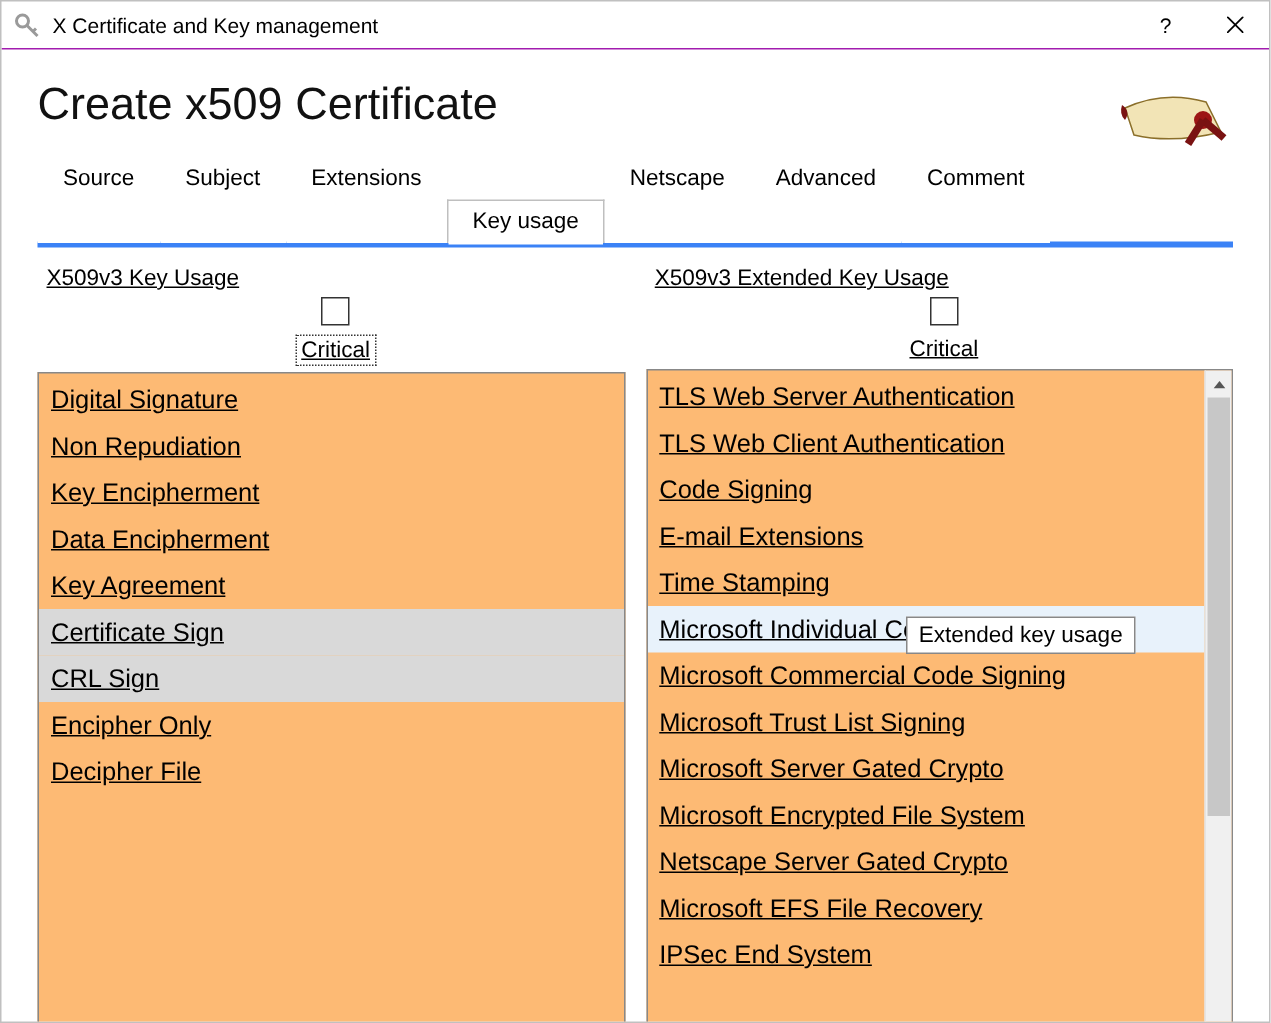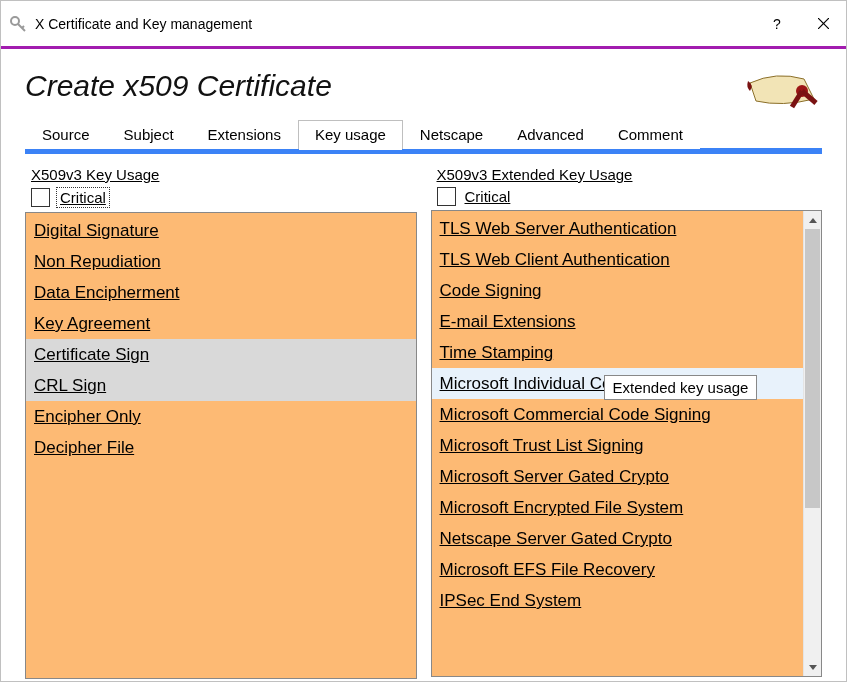--- a/index.html
+++ b/index.html
@@ -8,78 +8,78 @@
     width: 847px; height: 682px;
     font-family: "Segoe UI", Tahoma, sans-serif;
     font-size: 15px;
     background: #ffffff;
     color: #000;
     border: 1px solid #c0c0c0;
     position: relative;
     overflow: hidden;
   }
   .titlebar {
-    height: 48px;
+    height: 32px;
     display: flex;
     align-items: center;
     padding: 0 0 0 8px;
-    border-bottom: 3px solid #a21caf;
+    border-bottom: 1px solid #a21caf;
   }
   .titlebar .app-icon {
     width: 18px; height: 18px; margin-right: 8px;
     display: flex; align-items: center; justify-content: center;
   }
   .titlebar .title { flex: 1; font-size: 14px; }
   .titlebar .controls { display: flex; height: 100%; }
   .titlebar .ctrl-btn {
     width: 46px; height: 100%;
     display: flex; align-items: center; justify-content: center;
     font-size: 14px;
     cursor: pointer;
   }
 
   .content {
     padding: 20px 24px 18px 24px;
   }
   .header-row {
     display: flex;
-    align-items: flex-start;
+    align-items: center;
     justify-content: space-between;
-    font-style: italic;
   }
   h1 {
     margin: 0 0 16px 0;
     font-size: 30px;
     font-weight: 400;
     color: #111;
   }
   .logo {
     width: 80px; height: 40px;
     display: flex; align-items: center; justify-content: center;
   }
 
   .tabs {
     display: flex;
-    border-bottom: 6px solid #3b82f6;
+    border-bottom: 4px solid #3b82f6;
     margin-bottom: 0;
   }
   .tab {
     padding: 5px 16px 6px 16px;
     font-size: 15px;
     cursor: pointer;
     border: 1px solid transparent;
     border-bottom: none;
     position: relative;
     bottom: -1px;
     background: #ffffff;
   }
   .tab.active {
     border-color: #bfbfbf;
     background: #ffffff;
     z-index: 2;
+    margin-top: 29px;
   }
   .tab.active::after{
     content:"";
     position:absolute;
     left:0; right:0; bottom:-1px; height:2px;
     background:#fff;
   }
 
   .panels {
     display: flex;
@@ -94,20 +94,21 @@
   }
   .panel-title {
     font-size: 15px;
     padding: 2px 4px 4px 6px;
   }
   .critical-row {
     display: flex;
     align-items: center;
     gap: 6px;
     padding: 0 0 4px 6px;
+    flex-direction: column;
   }
   .checkbox {
     width: 19px; height: 19px;
     border: 1px solid #333;
     background: #fff;
     cursor: pointer;
   }
   .critical-label {
     padding: 1px 3px;
   }
@@ -244,20 +245,21 @@
     <div class="panel">
       <div class="panel-title">X509v3 Key Usage</div>
       <div class="critical-row">
         <div class="checkbox"></div>
         <span class="critical-label dotted">Critical</span>
       </div>
       <div class="listbox-wrap">
         <div class="listbox" id="list-left">
             <div class="list-item">Digital Signature</div>
             <div class="list-item">Non Repudiation</div>
+            <div class="list-item">Key Encipherment</div>
             <div class="list-item">Data Encipherment</div>
             <div class="list-item">Key Agreement</div>
             <div class="list-item selected">Certificate Sign</div>
             <div class="list-item selected">CRL Sign</div>
             <div class="list-item">Encipher Only</div>
             <div class="list-item">Decipher File</div>
           </div>
       </div>
     </div>
 

